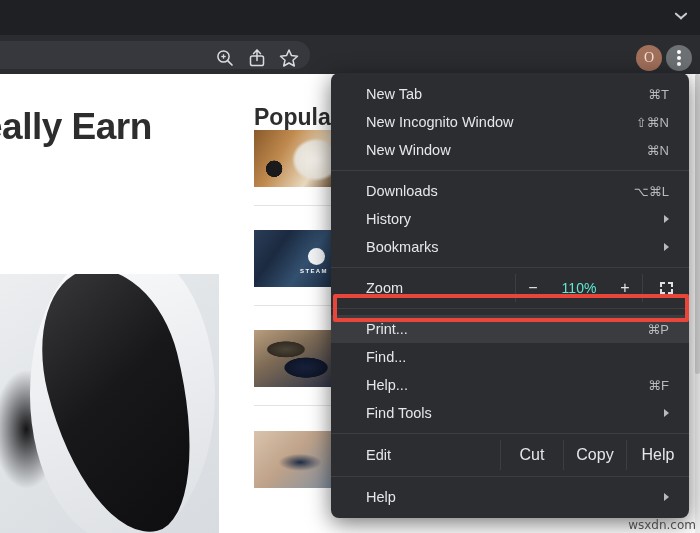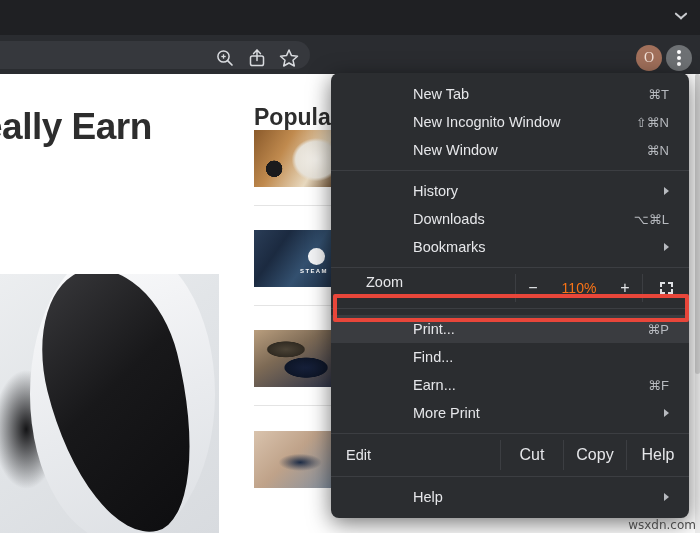--- a/index.html
+++ b/index.html
@@ -248,21 +248,21 @@
   .mi {
     position: relative;
     height: 28px;
     display: flex;
     align-items: center;
     padding: 0 20px 0 35px;
     color: #e6e7ea;
     font-size: 14.5px;
     white-space: nowrap;
   }
-  .mi .lbl { flex: 0 0 auto; margin-left: 47px; }
+  .mi .lbl { flex: 0 0 auto; }
   .mi .accel {
     margin-left: auto;
     color: #b7babf;
     font-size: 13px;
   }
   .mi .arrow {
     margin-left: auto;
     width: 0; height: 0;
     border-left: 5px solid #b7babf;
     border-top: 4px solid transparent;
@@ -272,20 +272,21 @@
     height: 1px;
     background: #3c3e42;
     margin: 6px 0;
   }
 
   
   .zoomrow {
     position: relative;
     height: 28px;
     display: flex;
+    align-items: center;
     color: #e6e7ea;
     font-size: 14.5px;
   }
   .zoomrow .lbl { padding-left: 35px; }
   .zoomrow .zwrap {
     margin-left: auto;
     display: flex;
     align-items: center;
     height: 28px;
   }
@@ -296,21 +297,21 @@
   .zbtn {
     width: 34px; height: 28px;
     display: flex; align-items: center; justify-content: center;
     color: #e2e4e7;
     font-size: 16px;
   }
   .zval {
     width: 58px;
     text-align: center;
     font-size: 14px;
-    color: #f97316;
+    color: #5eead4;
   }
   .zfull {
     width: 46px; height: 28px;
     display: flex; align-items: center; justify-content: center;
   }
   .fsicon {
     position: relative;
     width: 13px; height: 12px;
   }
   .fsicon b {
@@ -328,21 +329,21 @@
 
   
   .editrow {
     position: relative;
     height: 30px;
     display: flex;
     align-items: center;
     color: #e6e7ea;
     font-size: 14.5px;
   }
-  .editrow .lbl { padding-left: 15px; }
+  .editrow .lbl { padding-left: 35px; }
   .editrow .ewrap { margin-left: auto; display: flex; align-items: center; height: 30px; }
   .ebtn {
     width: 62px; height: 30px;
     display: flex; align-items: center; justify-content: center;
     font-size: 16px;
     color: #e6e7ea;
   }
   .esep { width: 1px; height: 30px; background: #3c3e42; }
 
   
@@ -453,26 +454,26 @@
       <span class="accel">⇧⌘N</span>
     </div>
     <div class="mi">
       <span class="lbl">New Window</span>
       <span class="accel">⌘N</span>
     </div>
 
     <div class="mdiv"></div>
 
     <div class="mi">
+      <span class="lbl">Downloads</span>
+      <span class="accel">⌥⌘L</span>
+    </div>
+    <div class="mi">
       <span class="lbl">History</span>
       <span class="arrow"></span>
-    </div>
-    <div class="mi">
-      <span class="lbl">Downloads</span>
-      <span class="accel">⌥⌘L</span>
     </div>
     <div class="mi">
       <span class="lbl">Bookmarks</span>
       <span class="arrow"></span>
     </div>
 
     <div class="mdiv"></div>
 
     <div class="zoomrow">
       <span class="lbl">Zoom</span>
@@ -498,25 +499,25 @@
     <div class="mi selected">
       <span class="lbl">Print...</span>
       <span class="accel">⌘P</span>
     </div>
 
     <div class="mi">
       <span class="lbl">Find...</span>
       <span class="accel"></span>
     </div>
     <div class="mi">
-      <span class="lbl">Earn...</span>
+      <span class="lbl">Help...</span>
       <span class="accel">⌘F</span>
     </div>
     <div class="mi">
-      <span class="lbl">More Print</span>
+      <span class="lbl">Find Tools</span>
       <span class="arrow"></span>
     </div>
 
     <div class="mdiv"></div>
 
     <div class="editrow">
       <span class="lbl">Edit</span>
       <span class="ewrap">
         <span class="esep"></span>
         <span class="ebtn">Cut</span>

